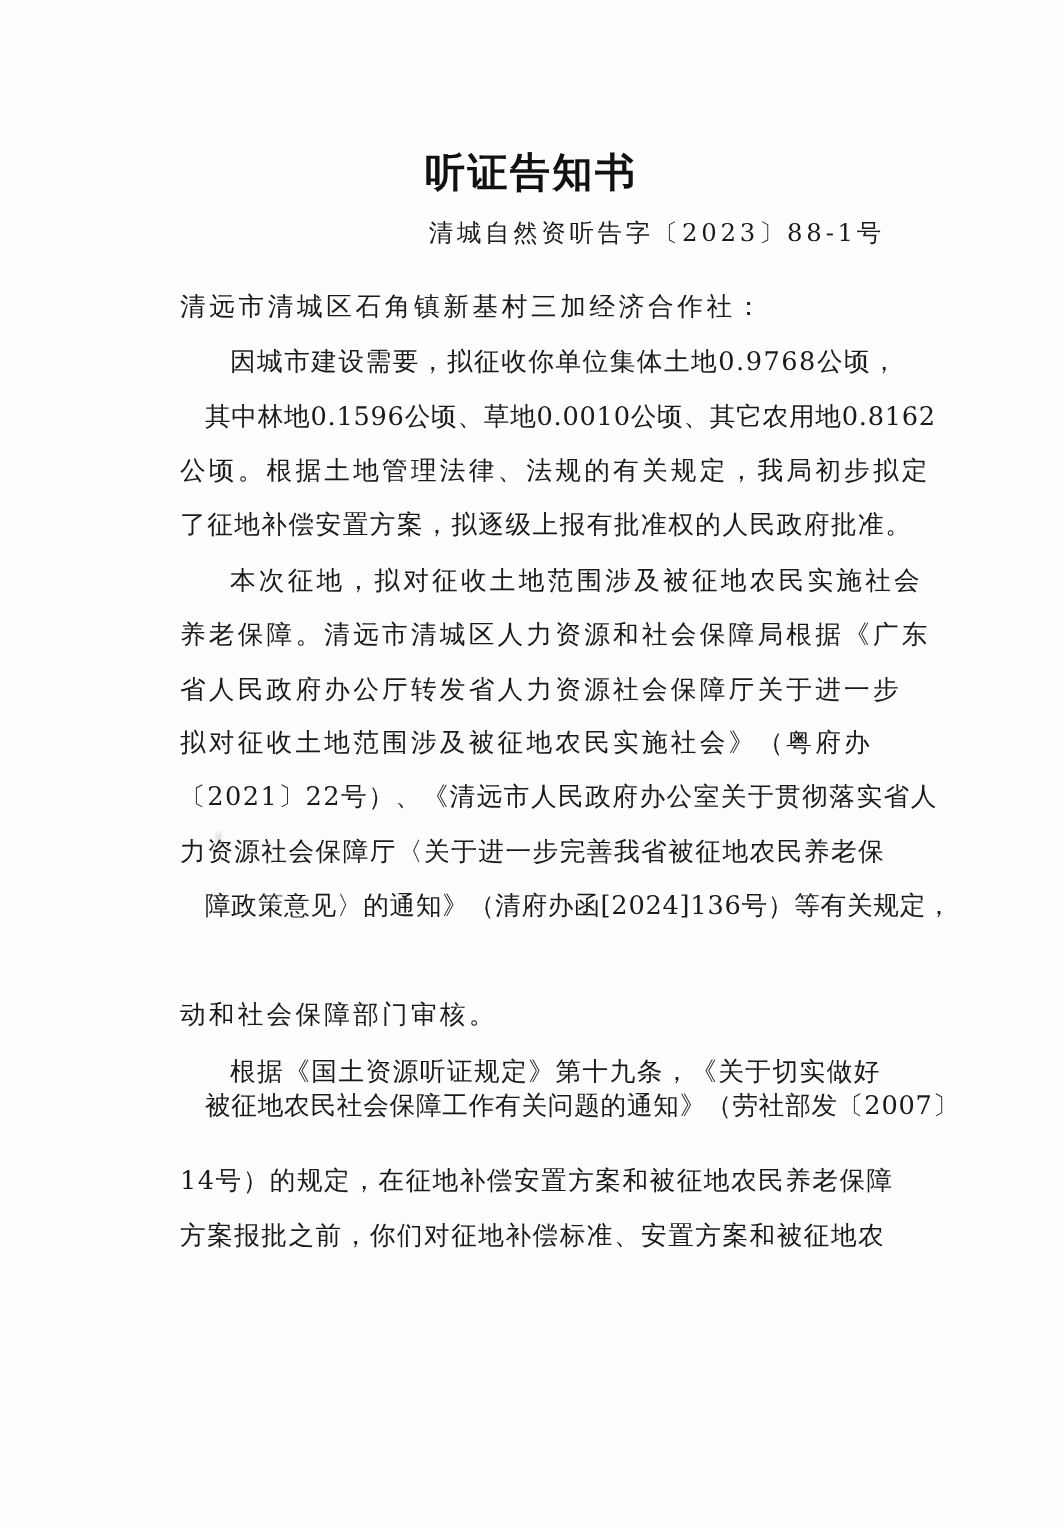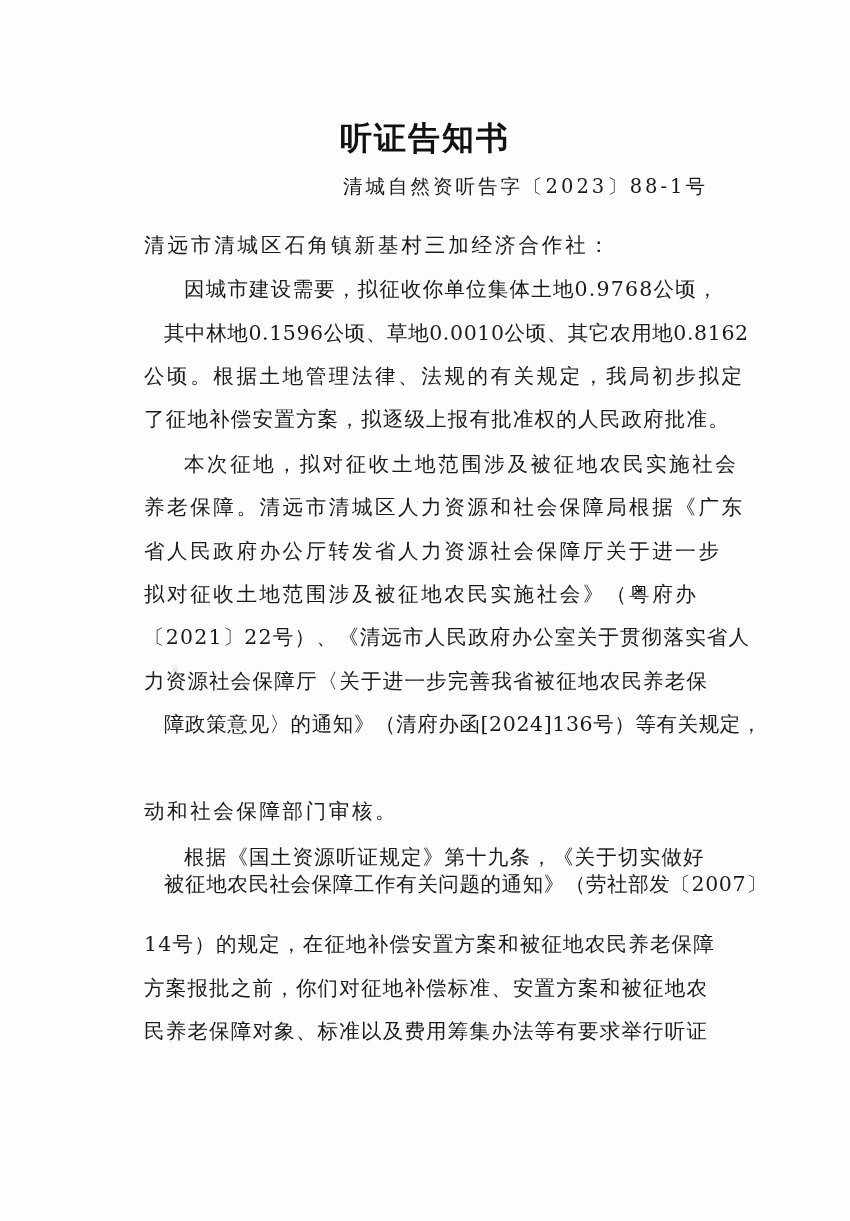--- a/index.html
+++ b/index.html
@@ -90,16 +90,15 @@
   <div class="line" style="top:579px;">拟对征收土地范围涉及被征地农民实施社会》（粤府办</div>
   <div class="line tight" style="top:622px;">〔2021〕22号）、《清远市人民政府办公室关于贯彻落实省人</div>
   <div class="line tight" style="top:666px;">力资源社会保障厅〈关于进一步完善我省被征地农民养老保</div>
   <div class="line tighter" style="top:709px;">障政策意见〉的通知》（清府办函[2024]136号）等有关规定，</div>
   <div class="line" style="top:796px;">动和社会保障部门审核。</div>
 
   <div class="line indent tight" style="top:842px;">根据《国土资源听证规定》第十九条，《关于切实做好</div>
   <div class="line tighter" style="top:869px;">被征地农民社会保障工作有关问题的通知》（劳社部发〔2007〕</div>
   <div class="line tight" style="top:929px;">14号）的规定，在征地补偿安置方案和被征地农民养老保障</div>
   <div class="line tight" style="top:973px;">方案报批之前，你们对征地补偿标准、安置方案和被征地农</div>
-  <div class="line tight" style="top:1016px;">民养老保障对象、标准以及费用筹集办法等有要求举行听证</div>
 
   <div class="scan-mark"></div>
 </div>
 
 </body></html>

